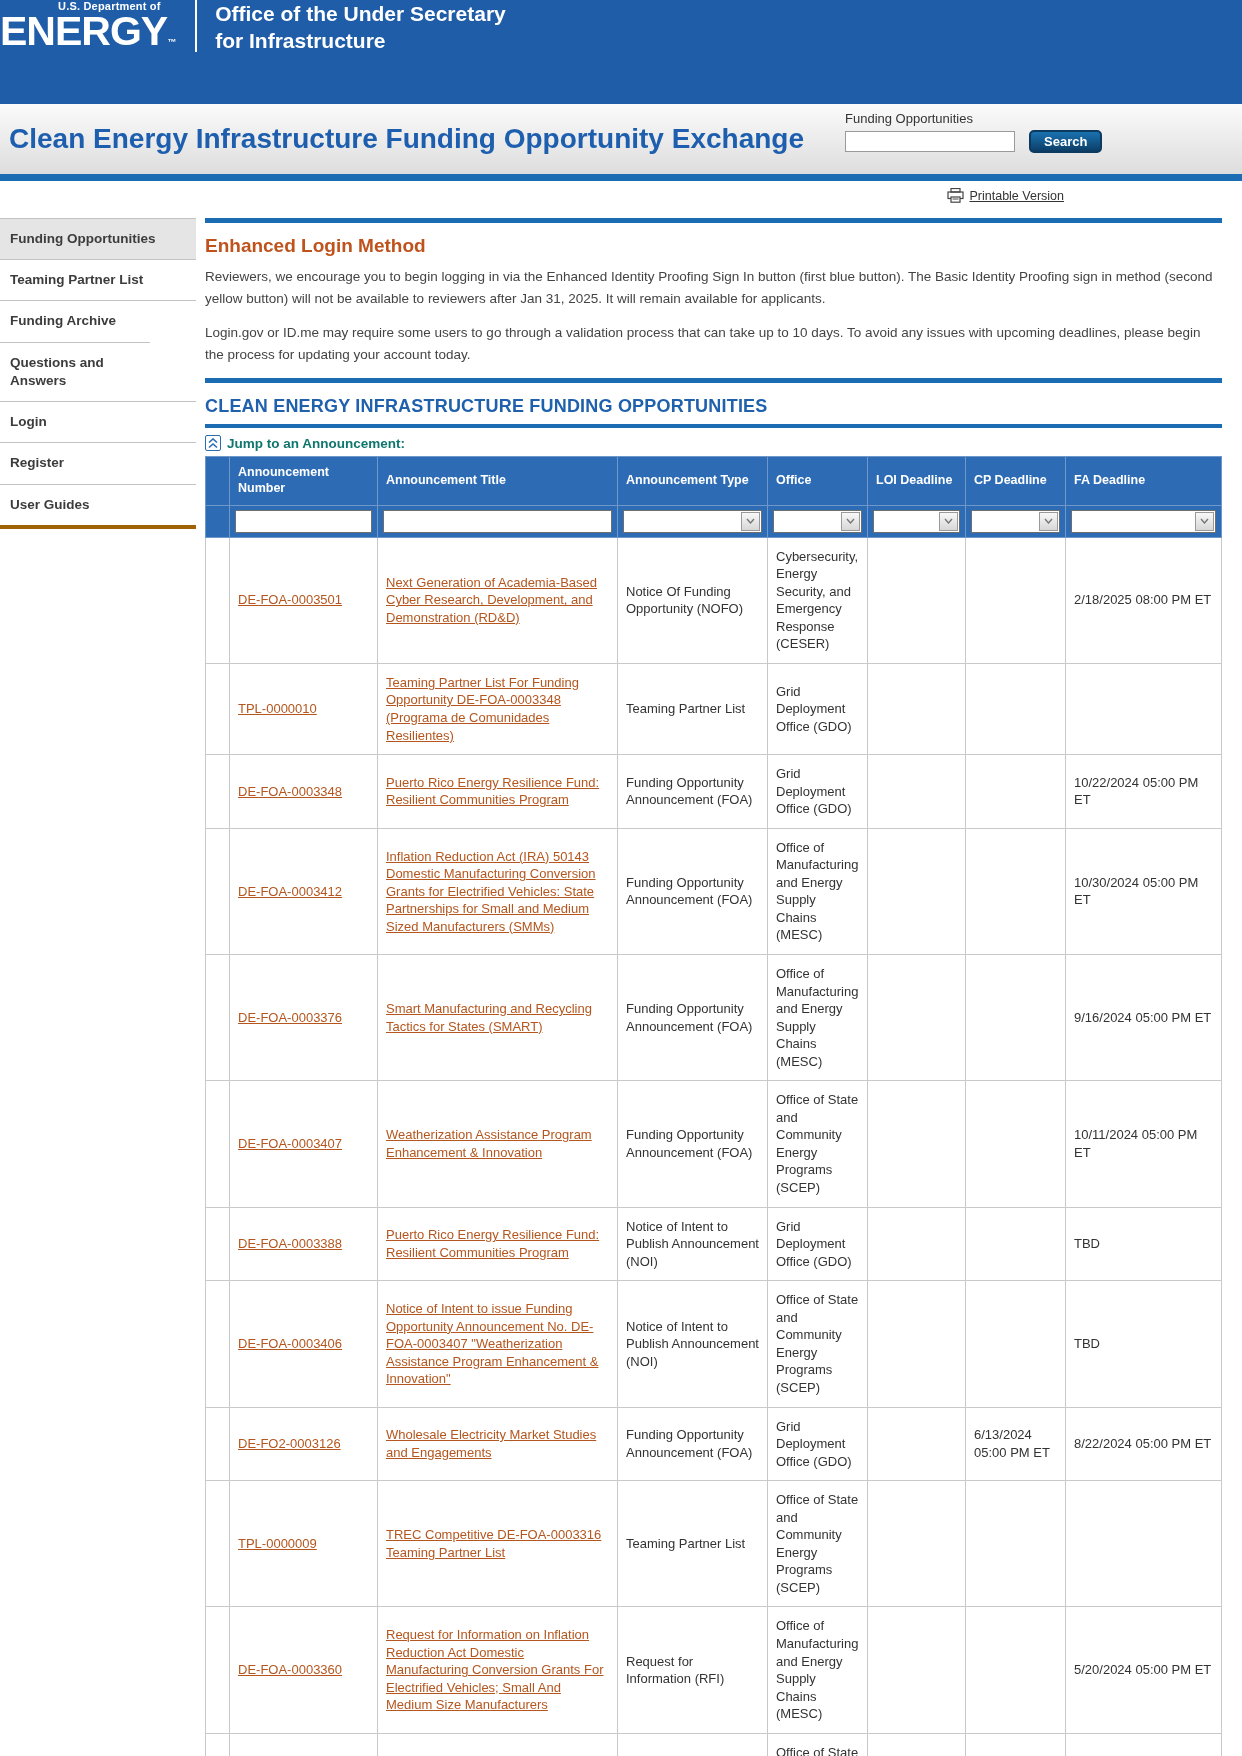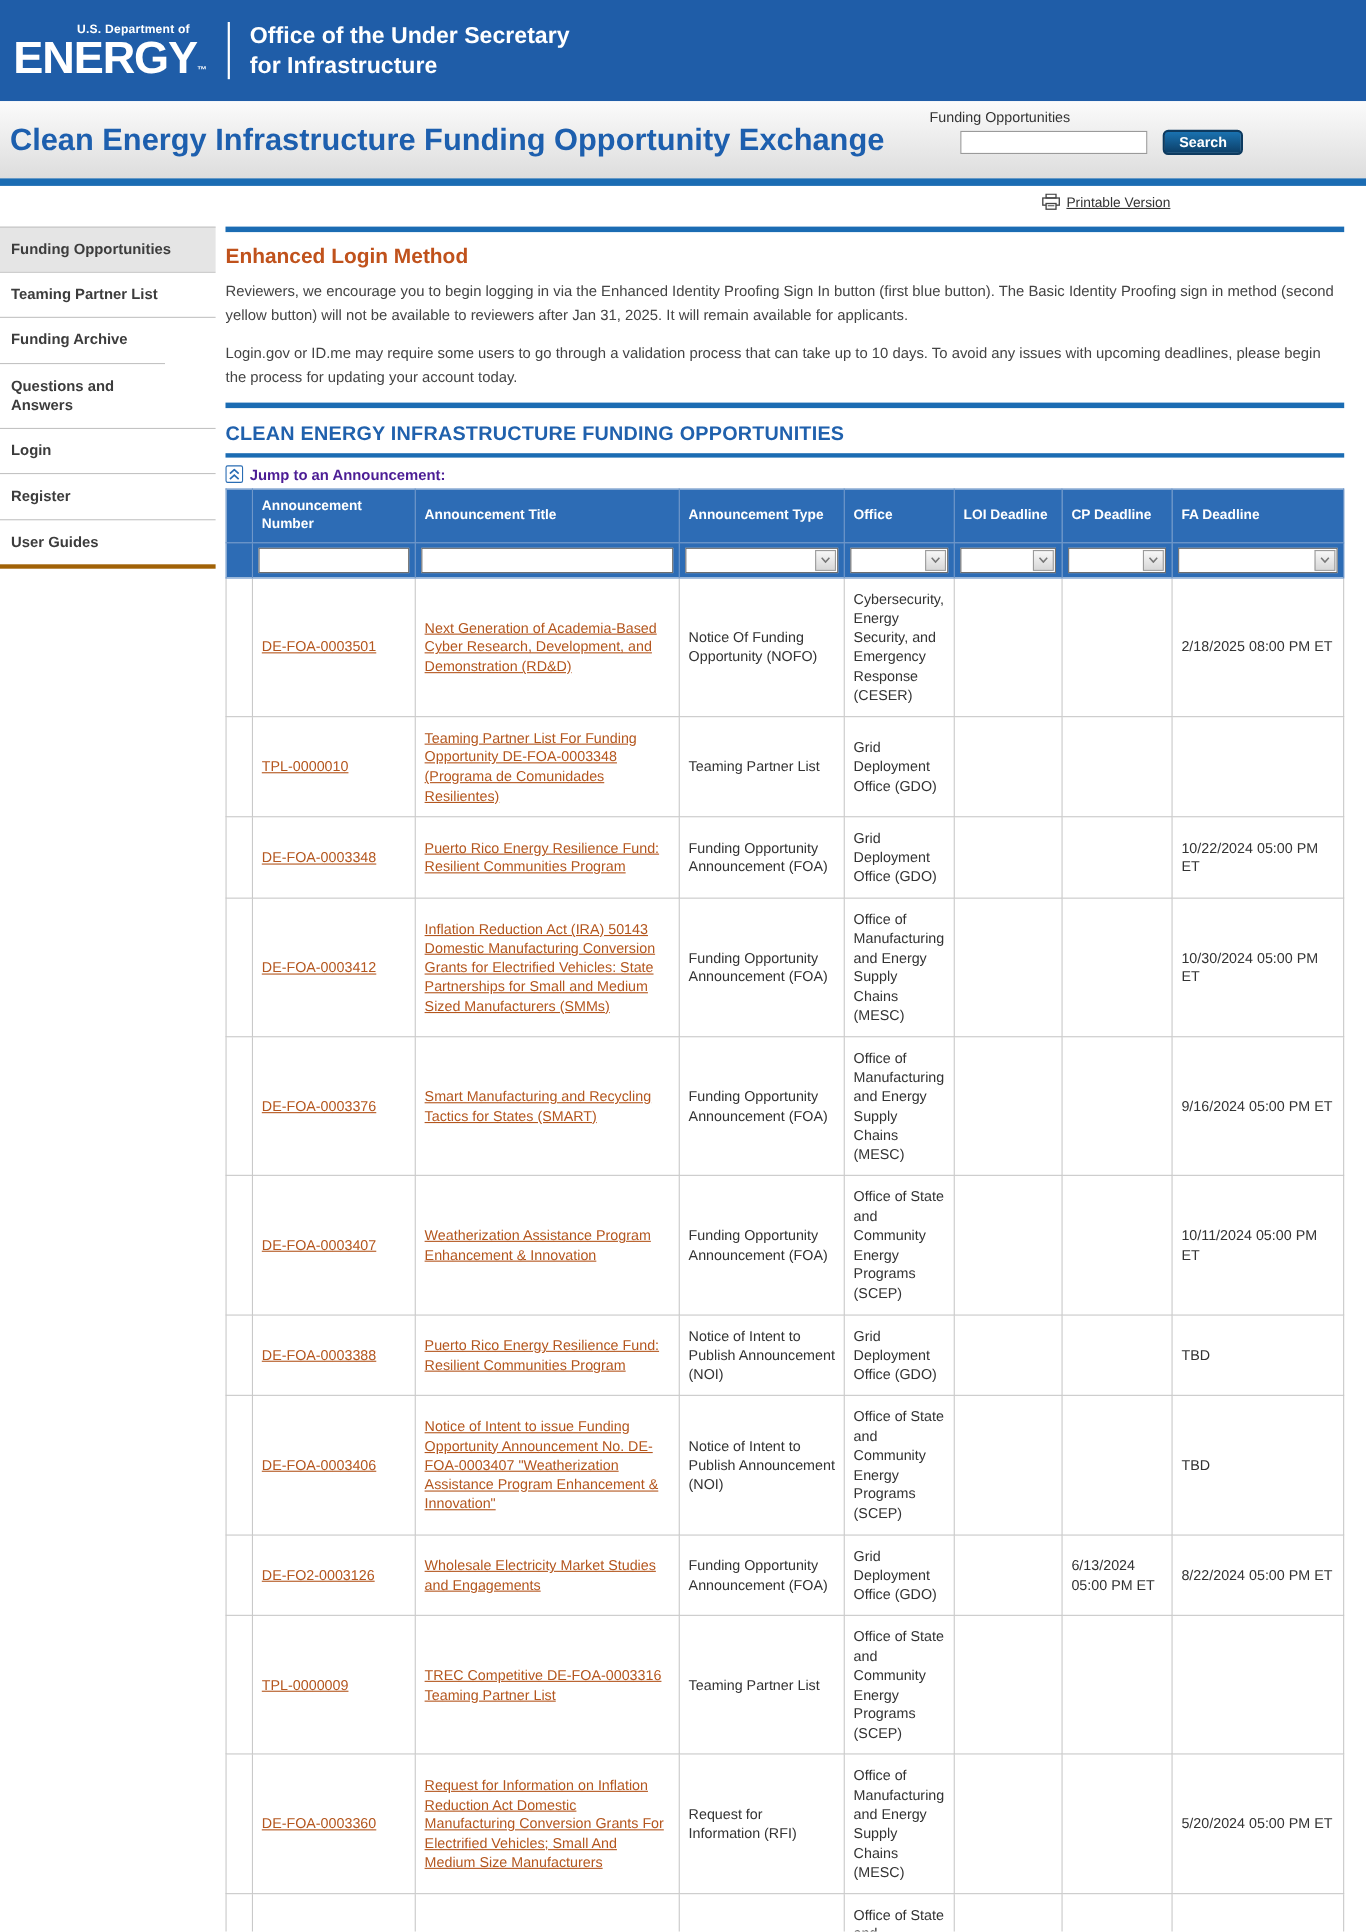--- a/index.html
+++ b/index.html
@@ -1,34 +1,34 @@
 <!DOCTYPE html>
 <html><head>
 <meta charset="utf-8">
 <style>
   * { margin:0; padding:0; box-sizing:border-box; }
   html,body { width:1242px; height:1756px; overflow:hidden; background:#fff;
     font-family:"Liberation Sans", sans-serif; }
 
   
-  .banner { height:92px; background:#1f5da8; display:flex; align-items:center; padding-left:12px; }
+  .banner { height:104px; background:#1f5da8; display:flex; align-items:flex-start; }
   .logo-block { color:#fff; }
   .dept-small { font-size:11px; font-weight:bold; margin-left:58px; letter-spacing:.2px; }
   .energy-word { font-size:41px; font-weight:bold; letter-spacing:-1px; line-height:.95; }
   .energy-tm { font-size:9px; vertical-align:baseline; }
   .banner-divider { width:2px; height:52px; background:#fff; margin:0 18px 0 20px; }
   .office-name { color:#fff; font-size:21px; font-weight:bold; line-height:1.3; }
 
   
   .title-band { height:70px; background:linear-gradient(#fbfbfb,#dddddd); position:relative; }
   .page-title { position:absolute; left:9px; top:20px; max-width:815px;
     color:#1d5fae; font-size:28px; font-weight:bold; line-height:1.1; }
   .search-area { position:absolute; left:845px; top:7px; width:392px; }
   .search-label { display:block; font-size:13px; color:#333; margin-bottom:4px; }
-  .search-row { display:flex; align-items:center;margin-left:28px; }
+  .search-row { display:flex; align-items:center; }
   .search-input { width:170px; height:21px; border:1px solid #9a9a9a; background:#fff; font-size:12px; padding:0 4px; }
   .search-btn { margin-left:14px; background:linear-gradient(#1a72b0,#0c3e67); color:#fff;
     font-weight:bold; font-size:13px; border:2px solid #0d3a5f; border-radius:5px;
     padding:2px 13px; cursor:pointer; font-family:"Liberation Sans",sans-serif; }
   .rule-full { height:7px; background:#1b6cb3; }
 
   
   .printable-row { text-align:right; padding:7px 178px 2px 0; font-size:12.5px; }
   .printable-row a { color:#333; display:inline-flex; align-items:center; gap:5px; }
   .printable-row svg { display:inline-block; }
@@ -41,21 +41,21 @@
   .sidebar .side-item:last-child { border-bottom:4px solid #a16207; }
   .side-item.active { background:#e5e5e5; }
   .main { flex:1; margin-right:20px; }
 
   .rule { height:5px; background:#1b6cb3; }
   .rule.thin { height:4px; }
   .login-title { color:#c0521c; font-size:19px; font-weight:bold; margin:12px 0 9px; }
   .main p { font-size:13.5px; color:#444; line-height:1.6; margin:0 0 13px; }
   .section-title { color:#2061ad; font-size:18px; font-weight:bold; margin:13px 0 7px; letter-spacing:.2px; }
   .jump-row { display:flex; align-items:center; gap:6px; margin:7px 0 5px;
-    font-size:13.5px; font-weight:bold; color:#4c1d95; }
+    font-size:13.5px; font-weight:bold; color:#0f766e; }
   .jump-icon { width:16px; height:16px; border:1px solid #2a6db4; border-radius:2px;
     display:flex; align-items:center; justify-content:center; cursor:pointer; background:#fff; }
 
   
   table { width:100%; border-collapse:collapse; table-layout:fixed; }
   th { background:#2d6cb5; color:#fff; font-size:12.5px; text-align:left; padding:8px;
     border:1px solid #6f97c9; vertical-align:middle; line-height:1.25; }
   .filter-cell { background:#2d6cb5; border:1px solid #6f97c9; padding:4px 5px; }
   .filter-input { width:100%; height:23px; border:1px solid #6e6e6e; background:#fff; padding:0 4px; font-size:12px; }
   .fake-select { background:#fff; border:1px solid #6e6e6e; height:23px;

